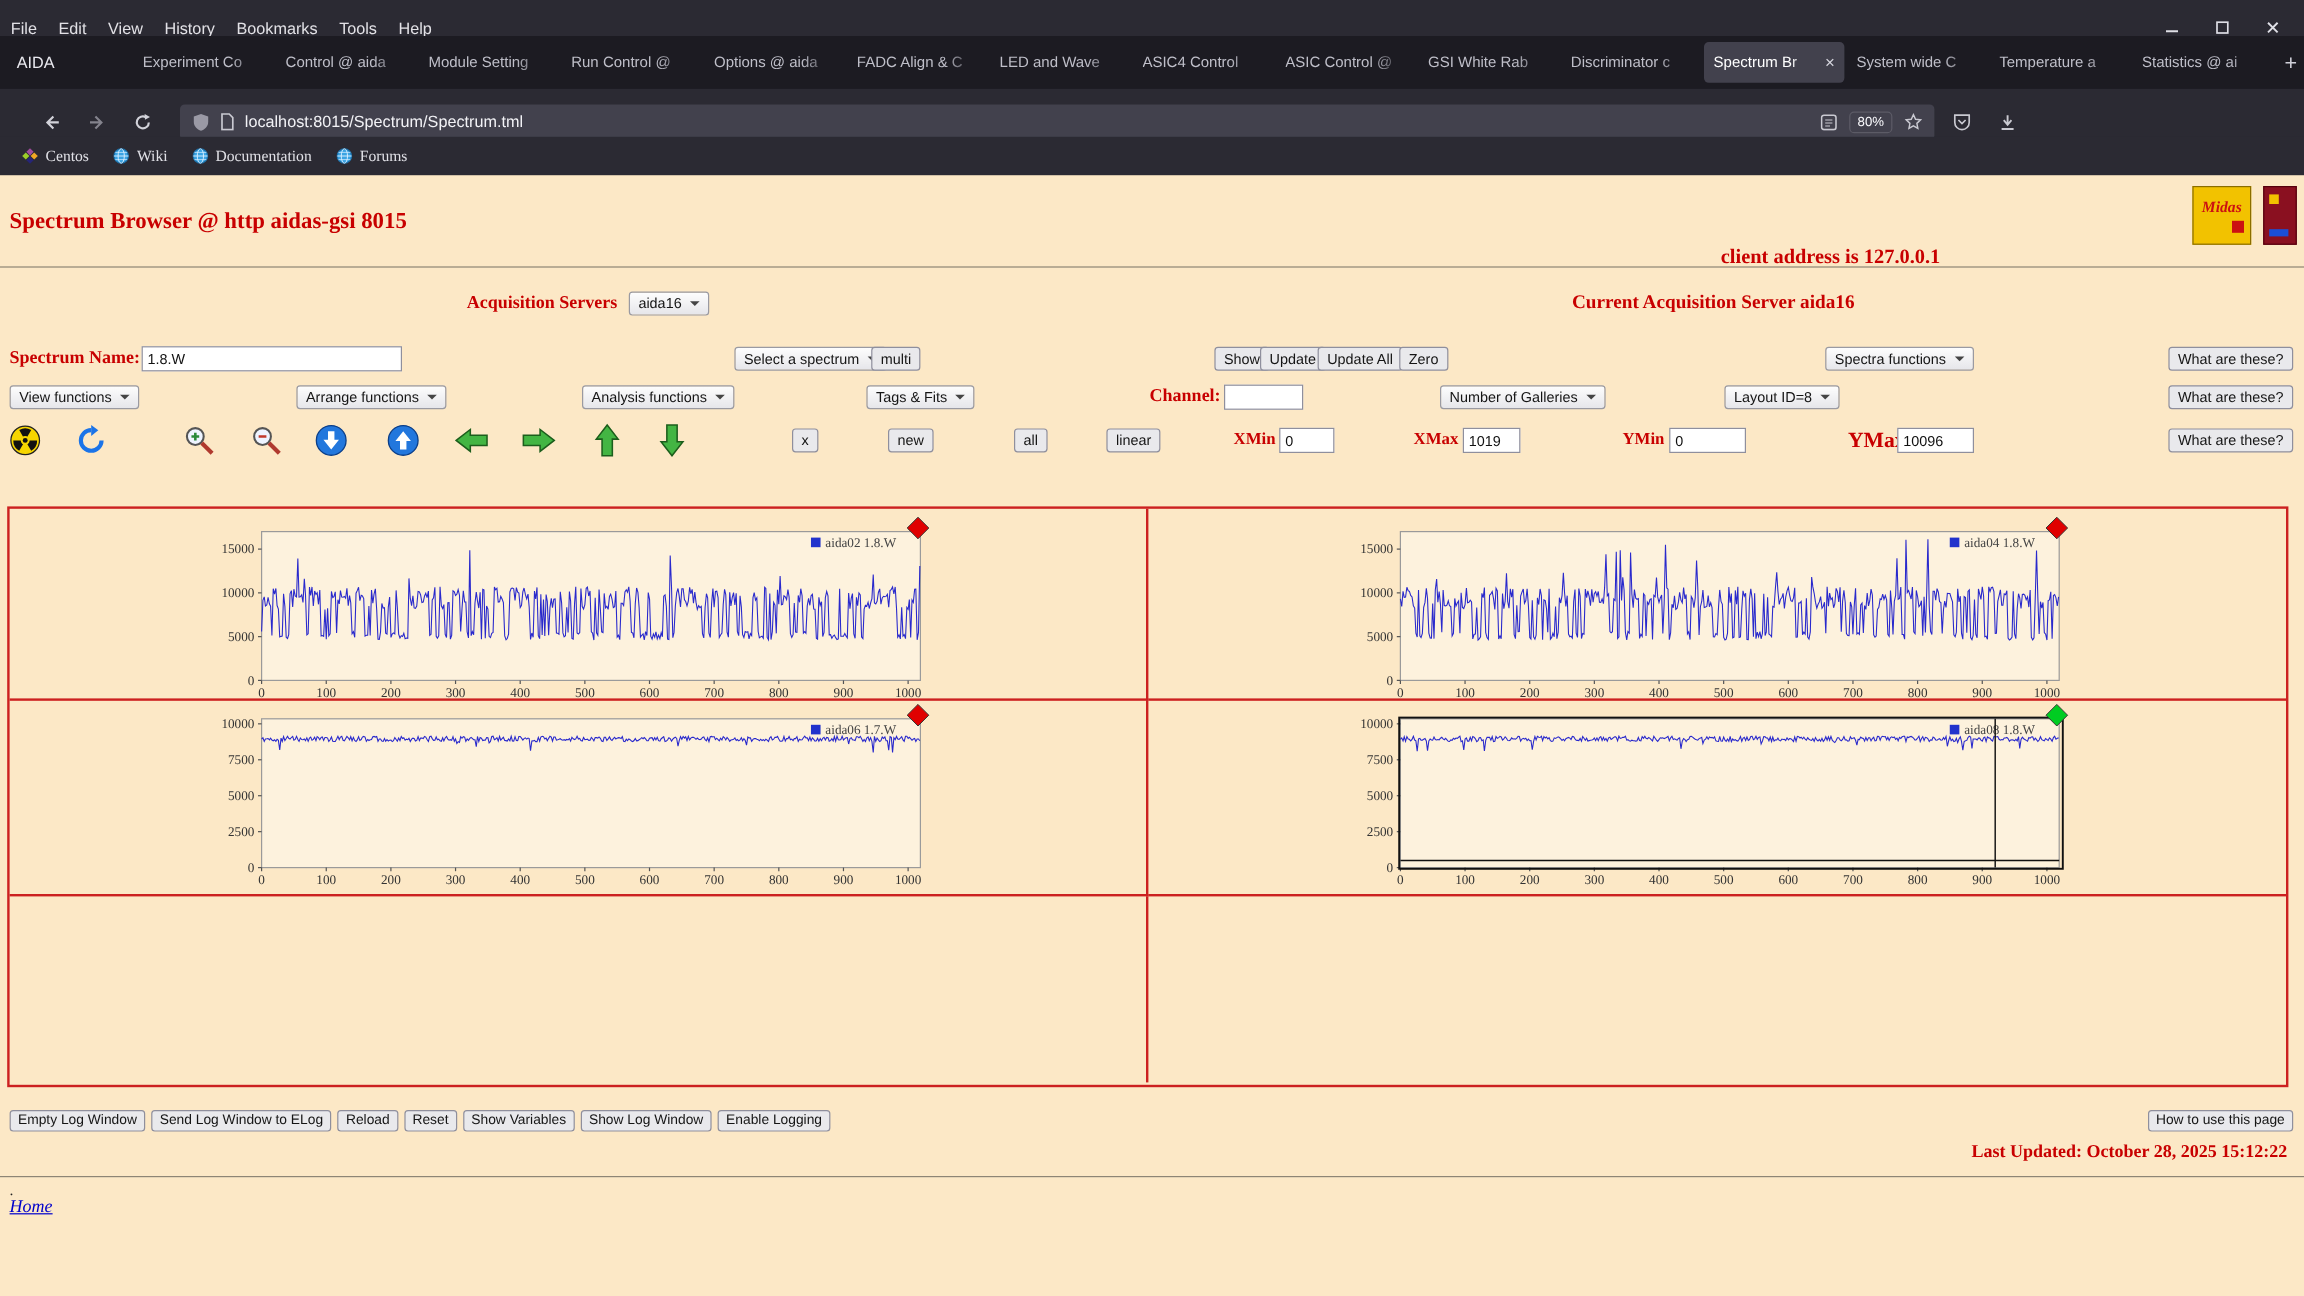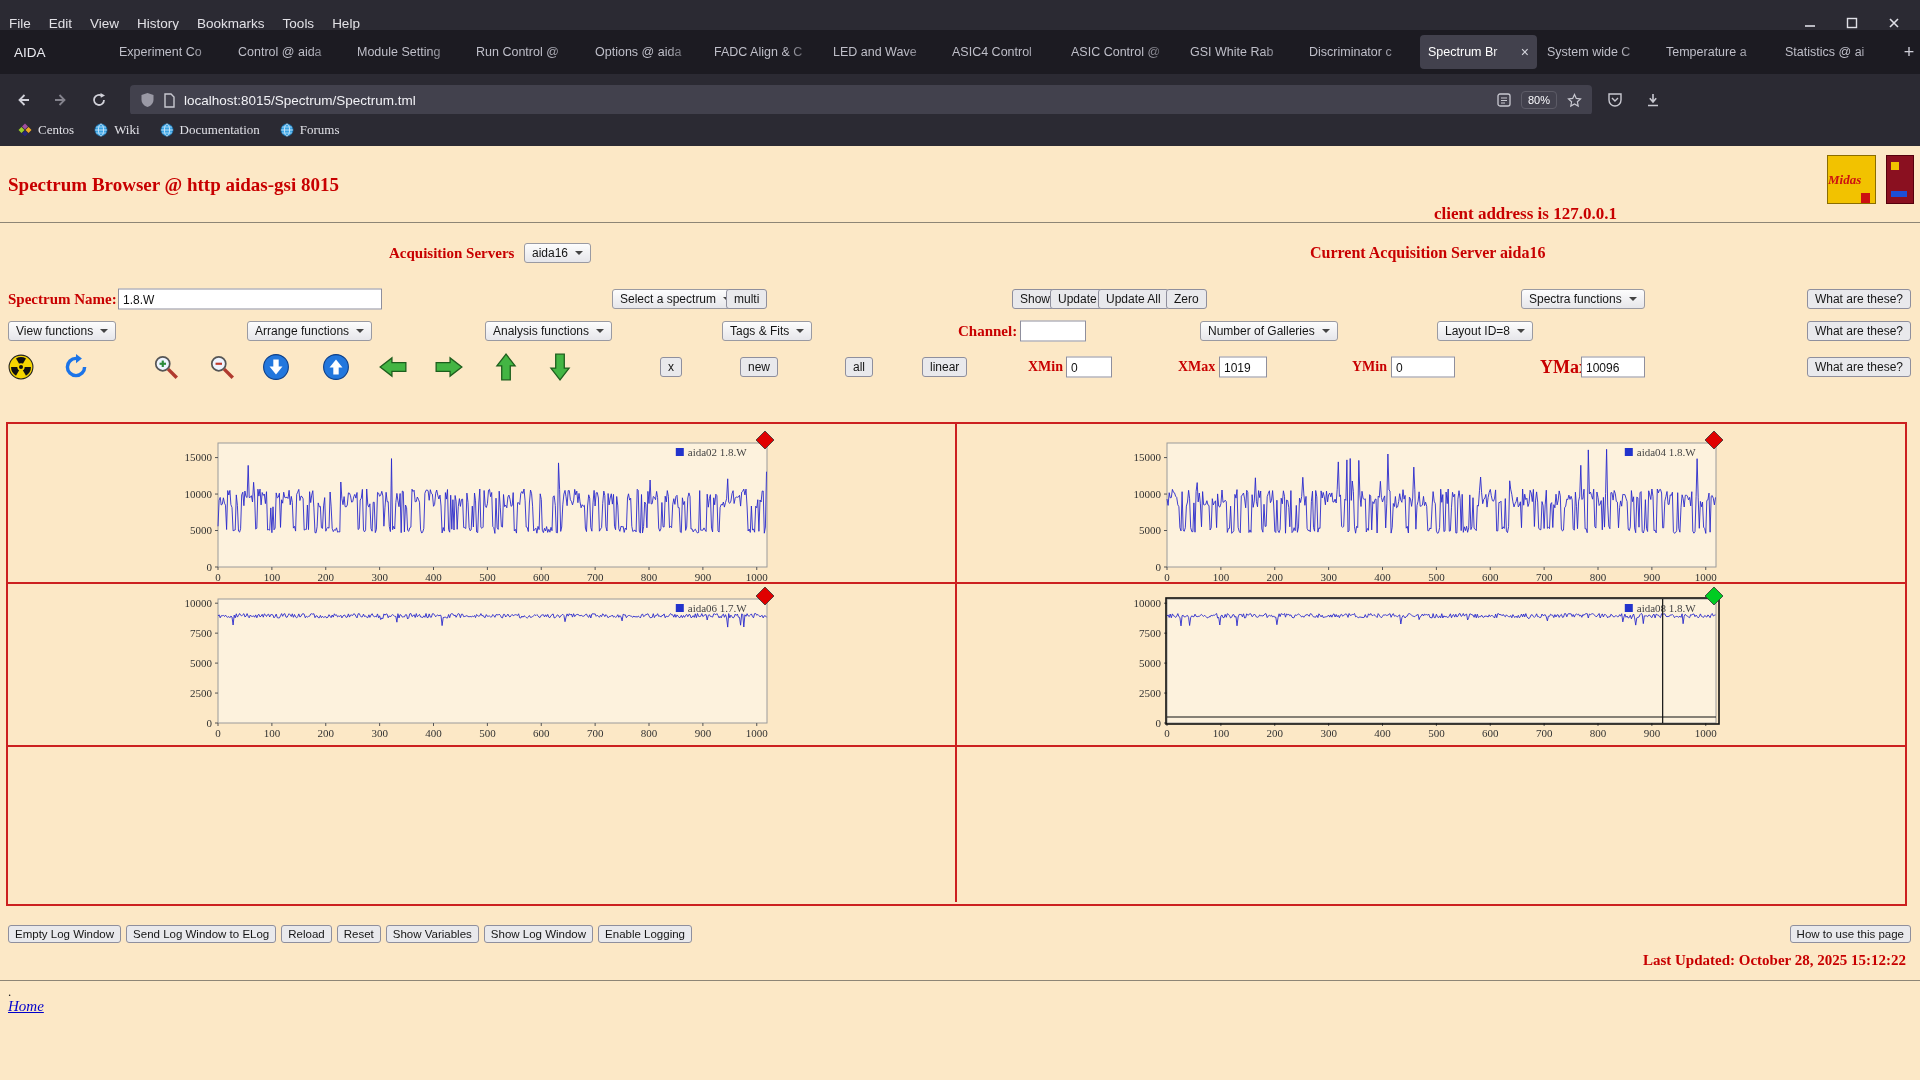--- a/index.html
+++ b/index.html
@@ -14,21 +14,21 @@
   .winbtns svg{display:block;}
 
   .tabbar{position:absolute;top:30px;left:0;right:0;height:44px;background:#1c1b22;display:flex;align-items:center;color:#bfbfc9;overflow:hidden;}
   .win-title{color:#e9e9ef;font-size:13.5px;padding:0 14px;width:110px;flex:0 0 auto;}
   .tab{flex:0 0 117px;width:117px;height:34px;display:flex;align-items:center;padding:0 8px;font-size:12.5px;border-radius:4px;margin:0 1px;position:relative;white-space:nowrap;}
   .tab .tlbl{overflow:hidden;flex:1;-webkit-mask-image:linear-gradient(90deg,#000 72%,transparent);mask-image:linear-gradient(90deg,#000 72%,transparent);}
   .tab.active{background:#42414d;color:#fff;}
   .tab .tclose{margin-left:4px;color:#d6d6de;font-size:14px;line-height:1;}
   .newtab{flex:0 0 auto;width:28px;height:28px;display:flex;align-items:center;justify-content:center;font-size:18px;color:#cfcfd8;border-radius:4px;}
 
-  .urlrow{position:absolute;top:74px;left:0;right:0;height:56px;background:#2b2a33;display:flex;align-items:center;border-bottom:4px solid #f0abfc;}
+  .urlrow{position:absolute;top:74px;left:0;right:0;height:56px;background:#2b2a33;display:flex;align-items:center;border-bottom:1px solid #f0abfc;padding-left:20px;}
   .navbtn{width:30px;height:30px;flex:0 0 auto;display:flex;align-items:center;justify-content:center;margin-left:8px;border-radius:4px;}
   .urlfield{margin-left:16px;width:1462px;height:30px;background:#42414d;border-radius:4px;display:flex;align-items:center;padding:0 10px;color:#f2f2f6;font-size:13.5px;gap:8px;}
   .urltext{flex:0 1 auto;overflow:hidden;white-space:nowrap;}
   .uright{margin-left:auto;display:flex;align-items:center;gap:10px;}
   .zoompill{font-size:11px;color:#fbfbfe;border:1px solid #5c5b66;border-radius:4px;padding:2px 6px;}
   .ufic{display:flex;align-items:center;}
 
   .bookmarksbar{position:absolute;top:114px;left:0;right:0;height:32px;background:#2b2a33;display:flex;align-items:center;color:#e0e0e6;font-size:13px;padding-left:10px;gap:4px;}
   .bk{display:inline-flex;align-items:center;gap:6px;padding:3px 8px;border-radius:3px;font-family:Liberation Serif, serif;}
   .bk svg{display:block;}
@@ -40,21 +40,21 @@
   .row > *{position:absolute;top:50%;transform:translateY(-50%);}
   .rule{position:absolute;left:0;right:0;border-top:1px solid #8d8575;height:0;}
   .rlab{color:#c80000;font-weight:bold;font-size:15px;white-space:nowrap;}
   .title{font-weight:bold;font-size:19px;color:#c80000;white-space:nowrap;}
   .btn{font:12px "Liberation Sans",sans-serif;background:#e9e9ec;border:1px solid #8f8f9d;border-radius:3px;padding:2px 7px;color:#151515;white-space:nowrap;}
   .btn.small{font-size:11.5px;padding:2px 6px;}
   .sel{display:inline-flex;align-items:center;font:12px "Liberation Sans",sans-serif;background:linear-gradient(#fdfdfd,#e6e6ea);border:1px solid #9a9aa2;border-radius:3px;padding:2px 7px;color:#151515;white-space:nowrap;}
   .sel:after{content:"";width:0;height:0;border:4px solid transparent;border-top-color:#444;margin-left:7px;transform:translateY(2px);}
   .inp{font:12px "Liberation Sans",sans-serif;border:1px solid #8f8f9d;background:#fff;height:21px;padding:0 4px;color:#111;}
   .icn{display:flex;align-items:center;justify-content:center;}
-  .logo-midas{background:#f2c200;border:1px solid #8a6d00;display:flex;align-items:center;justify-content:center;flex-direction:row;}
+  .logo-midas{background:#f2c200;border:1px solid #8a6d00;display:flex;align-items:center;justify-content:center;flex-direction:column;}
   .logo-midas .mtext{color:#cc1111;font-weight:bold;font-style:italic;font-size:13px;font-family:"Liberation Serif",serif;}
   .logo-midas .msq{width:10px;height:10px;background:#cc1111;margin-top:3px;align-self:flex-end;margin-right:5px;}
   .logo-fair{background:#8a1020;border:1px solid #55000d;position:relative;}
   .logo-fair .f1{position:absolute;left:4px;top:6px;width:8px;height:8px;background:#f2c200;}
   .logo-fair .f2{position:absolute;left:4px;bottom:6px;width:16px;height:6px;background:#1b4fd8;}
 
   .gallery{position:absolute;left:6px;top:276px;width:1901px;height:484px;border:2px solid #cc2020;display:grid;grid-template-columns:1fr 1fr;grid-template-rows:160px 163px 155px;background:#fce8c6;}
   .gcell{border-right:2px solid #cc2020;border-bottom:2px solid #cc2020;overflow:visible;}
   .gcell.lastcol{border-right:none;}
   .gcell.lastrow{border-bottom:none;}
@@ -282,21 +282,21 @@
     <div class="row" style="top:94px;height:26px;">
       <span class="rlab" style="left:389px;">Acquisition Servers</span>
       <span class="sel" style="left:524px;">
           <span>aida16</span>
         </span>
       <span class="rlab" style="left:1310px;font-size:16px;">Current Acquisition Server aida16</span>
     </div>
 
     <div class="row" style="top:140px;height:26px;">
       <span class="rlab" style="left:8px;">Spectrum Name:</span>
-      <input class="inp" style="left: 118px; width: 264px;" value="1.8.W">
+      <input class="inp" style="left: 118px; width: 217px;" value="1.8.W">
       <span class="sel" style="left:612px;">
           <span>Select a spectrum</span>
         </span>
       <button class="btn" style="left:726px;">multi</button>
       <button class="btn" style="left:1012px;">Show</button>
       <button class="btn" style="left:1050px;">Update</button>
       <button class="btn" style="left:1098px;">Update All</button>
       <button class="btn" style="left:1166px;">Zero</button>
       <span class="sel" style="left:1521px;">
           <span>Spectra functions</span>

